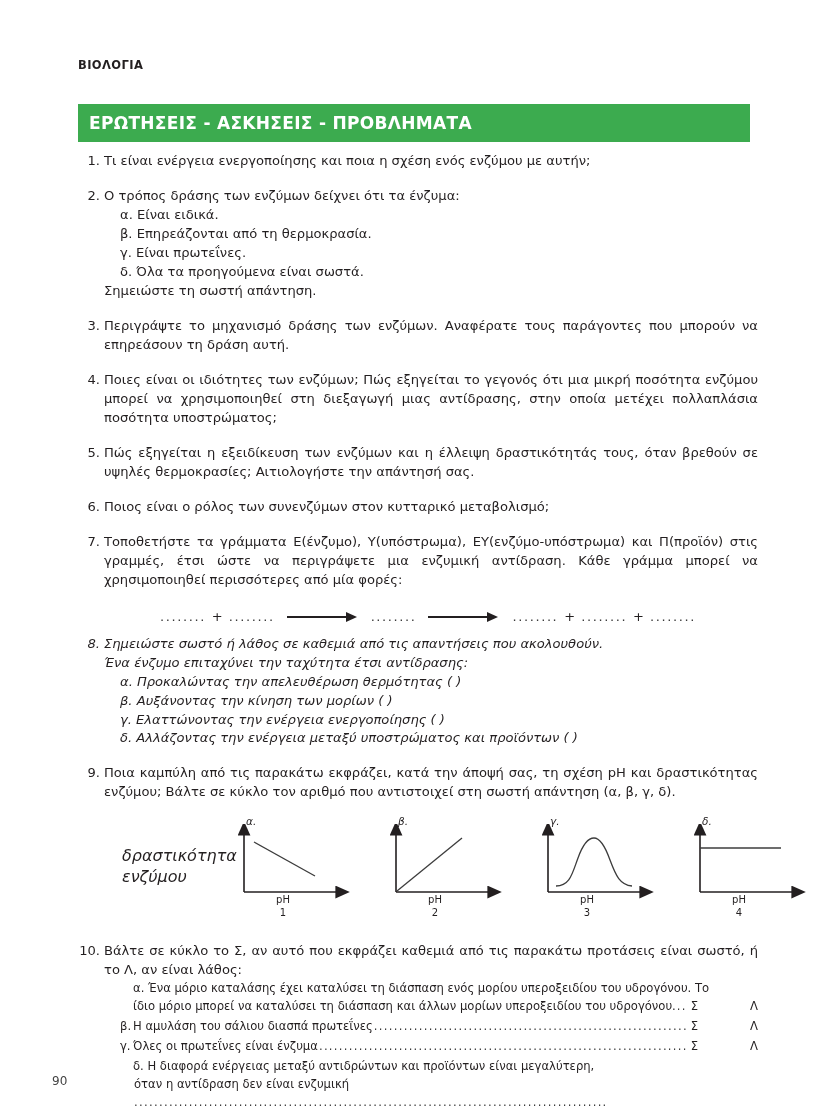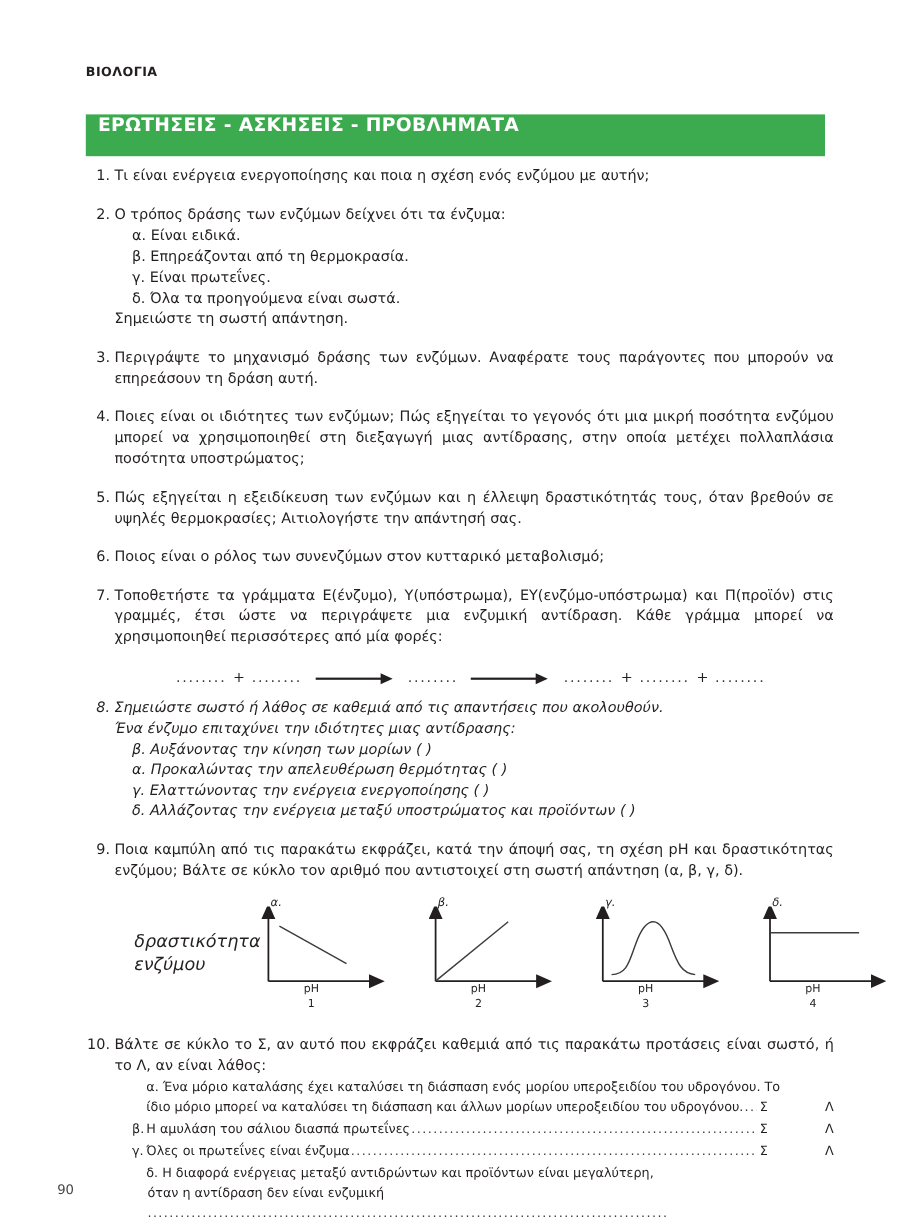--- a/index.html
+++ b/index.html
@@ -34,20 +34,21 @@
 
   
   .section-banner {
     position: absolute;
     left: 78px;
     top: 104px;
     width: 672px;
     height: 38px;
     background: #3cab4f;
     display: flex;
+    align-items: center;
   }
   .section-banner-title {
     color: #ffffff;
     font-size: 17px;
     font-weight: 700;
     letter-spacing: 0.3px;
     padding-left: 11px;
   }
 
   
@@ -274,23 +275,23 @@
         <span class="plus">+</span>
         <span class="dots">........</span>
         <span class="plus">+</span>
         <span class="dots">........</span>
       </div>
     </div>
 
     <div class="q gap-16 italic">
       <span class="q-num">8.</span>
       <span class="q-line">Σημειώστε σωστό ή λάθος σε καθεμιά από τις απαντήσεις που ακολουθούν.</span>
-      <span class="q-line">Ένα ένζυμο επιταχύνει την ιδιότητες μιας αντίδρασης:</span>
+      <span class="q-line">Ένα ένζυμο επιταχύνει την ταχύτητα έτσι αντίδρασης:</span>
+      <span class="sub">α. Προκαλώντας την απελευθέρωση θερμότητας ( )</span>
       <span class="sub">β. Αυξάνοντας την κίνηση των μορίων ( )</span>
-      <span class="sub">α. Προκαλώντας την απελευθέρωση θερμότητας ( )</span>
       <span class="sub">γ. Ελαττώνοντας την ενέργεια ενεργοποίησης ( )</span>
       <span class="sub">δ. Αλλάζοντας την ενέργεια μεταξύ υποστρώματος και προϊόντων ( )</span>
     </div>
 
     <div class="q gap-6">
       <span class="q-num">9.</span>
       <span class="q-body">Ποια καμπύλη από τις παρακάτω εκφράζει, κατά την άποψή σας, τη σχέση pH και δραστικότητας ενζύμου; Βάλτε σε κύκλο τον αριθμό που αντιστοιχεί στη σωστή απάντηση (α, β, γ, δ).</span>
 
       <div class="graphs">
         <div class="yaxis-label">

